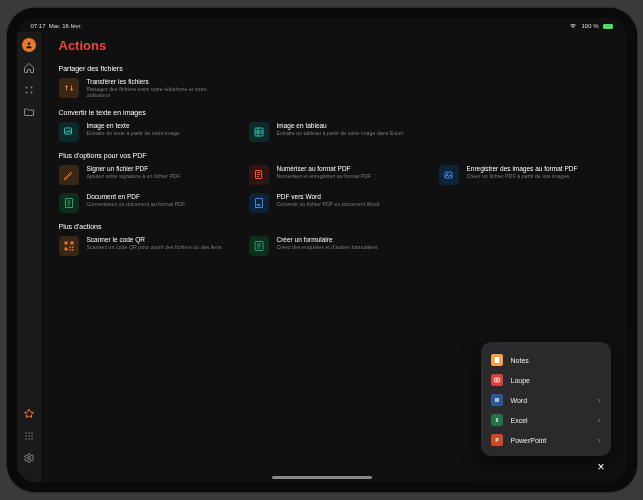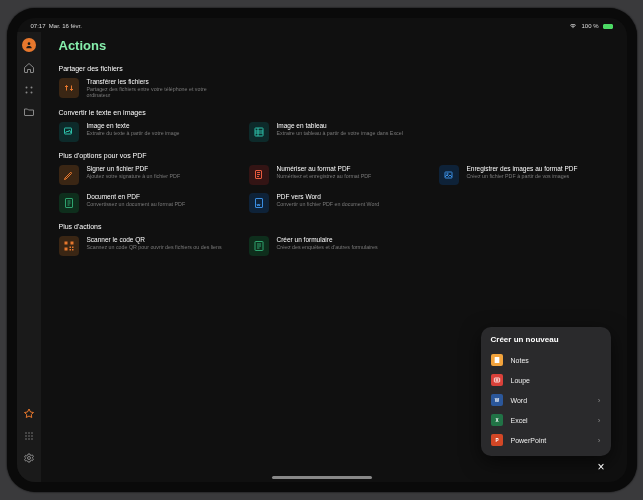--- a/index.html
+++ b/index.html
@@ -13,21 +13,21 @@
 
   .app { flex:1; display:flex; overflow:hidden; }
   .sidebar { width: 24px; background:#1a1a1a; display:flex; flex-direction:column; align-items:center; padding-top:6px; gap:10px; }
   .sidebar .ico { width:12px; height:12px; display:flex; align-items:center; justify-content:center; color:#888; }
   .sidebar .ico.active { color:#e8782d; }
   .sidebar .spacer { flex:1; }
   .avatar { width:14px; height:14px; border-radius:50%; background:#e8782d; display:flex; align-items:center; justify-content:center; }
   .avatar svg { width:8px; height:8px; }
 
   .main { flex:1; padding: 4px 18px 10px; overflow:auto; position:relative; }
-  h1 { color:#86efac; font-size:13px; font-weight:700; margin: 2px 0 12px; }
+  h1 { color:#ef4444; font-size:13px; font-weight:700; margin: 2px 0 12px; }
   .section-title { color:#fff; font-size:7px; font-weight:500; margin: 10px 0 6px; }
   .grid { display:grid; grid-template-columns: repeat(3, 1fr); gap: 8px 20px; }
   .item { display:flex; gap:8px; align-items:flex-start; cursor:pointer; }
   .item .thumb { width:20px; height:20px; border-radius:4px; display:flex; align-items:center; justify-content:center; flex-shrink:0; }
   .item .txt { display:flex; flex-direction:column; gap:1px; }
   .item .ttl { color:#fff; font-size:6.5px; font-weight:500; line-height:1.1; }
   .item .sub { color:#7a7a7a; font-size:5.3px; line-height:1.2; }
 
   
   .popup { position:absolute; right:16px; bottom:26px; width:130px; background:#2a2a2c; border-radius:10px; padding:8px 0 6px; box-shadow: 0 6px 20px rgba(0,0,0,0.6); }
@@ -262,21 +262,20 @@
                 </svg>
             </div>
             <div class="txt">
               <div class="ttl">Créer un formulaire</div>
               <div class="sub">Créez des enquêtes et d'autres formulaires</div>
             </div>
           </div>
         </div>
 
         <div class="popup">
-          <h2>Créer un nouveau</h2>
           <div class="row">
             <div class="ric" style="background:#f2a33c">
               <svg width="8" height="8" viewBox="0 0 24 24" fill="#fff">
                   <rect x="5" y="3" width="14" height="18" rx="1"></rect>
                 </svg>
             </div>
             <div class="lbl">Notes</div>
           </div>
           <div class="row">
             <div class="ric" style="background:#d9413a">

